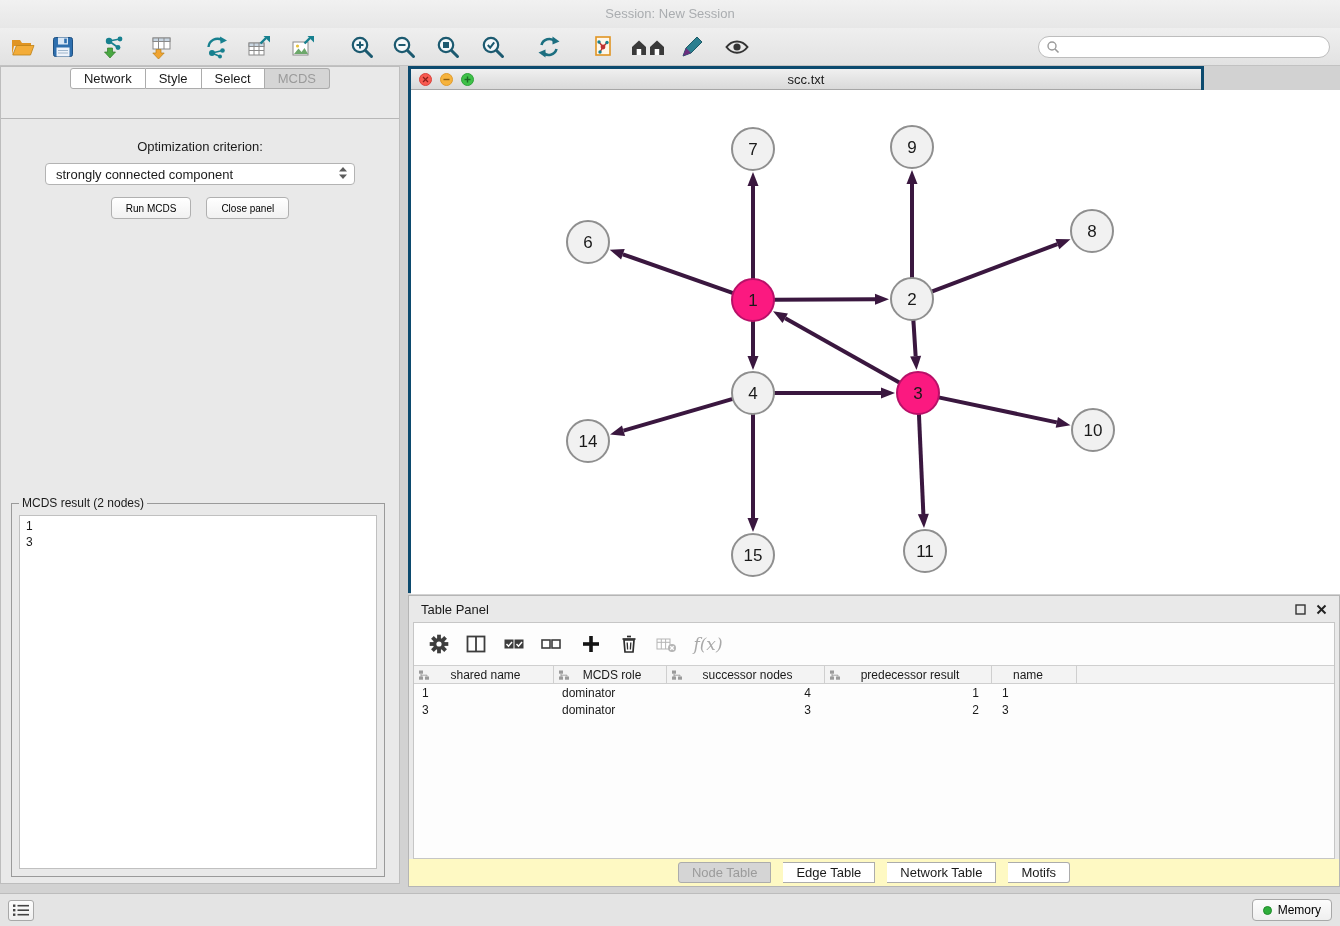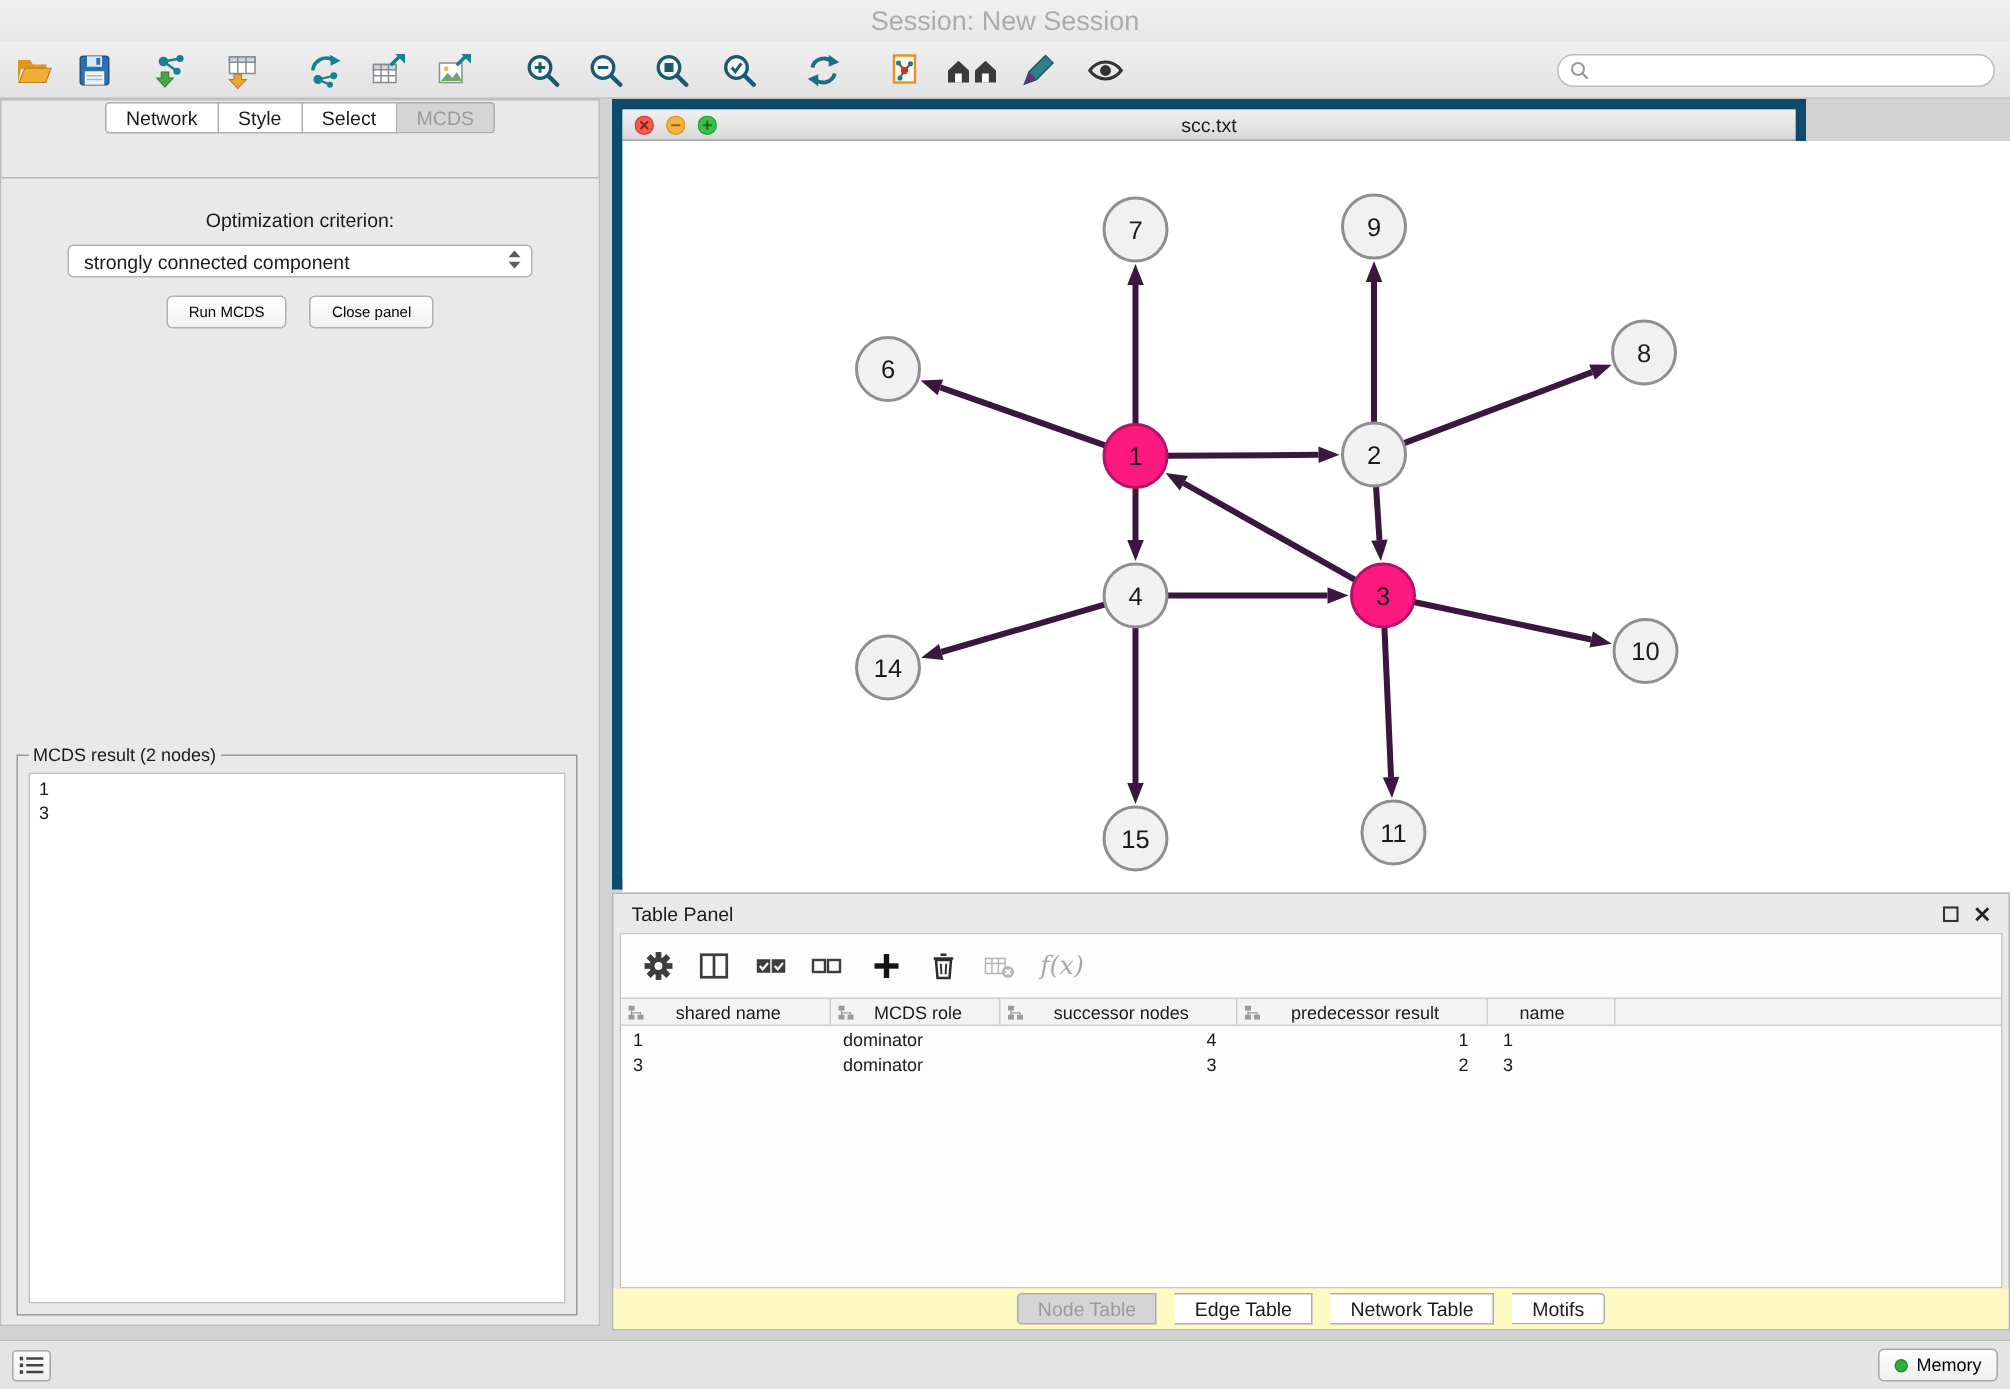--- a/index.html
+++ b/index.html
@@ -10,21 +10,21 @@
     position:relative;
     overflow:hidden;
     font-size:13px;
     color:#1a1a1a;
   }
   
   .titlebar {
     position:absolute; top:0; left:0; right:0; height:28px;
     background:linear-gradient(#f1f1f1,#e7e7e7);
     text-align:center; line-height:28px;
-    color:#aaadb0; font-size:18px;
+    color:#aaadb0; font-size:13px;
   }
   
   .toolbar {
     position:absolute; top:28px; left:0; right:0; height:38px;
     background:linear-gradient(#efefef,#e2e2e2);
     border-bottom:1px solid #c2c2c2;
     display:flex; align-items:center;
   }
   .tbtn { width:34px; height:32px; background:transparent; border:none; display:flex; align-items:center; justify-content:center; cursor:default; }
   .tbtn svg { display:block; }
@@ -74,21 +74,21 @@
     border:1px solid #9a9a9a; padding:5px 7px 7px; background:#e9e9e9;
   }
   .result-fieldset legend { font-size:12px; padding:0 3px; color:#1a1a1a; }
   .result-area {
     width:100%; height:100%; background:#fff; border:1px solid #c0c0c0;
     font-size:12px; line-height:16px; padding:2px 6px; white-space:pre; overflow:hidden;
   }
   
   .network-window {
     position:absolute; left:408px; top:66px; width:796px; height:527px;
-    background:#7dd3fc; border:7px solid #0c4a6e;
+    background:#7f1d1d; border:3px solid #0c4a6e;
   }
   .net-titlebar {
     height:21px; background:linear-gradient(#f0f0f0,#d9d9d9);
     border-bottom:1px solid #a6a6a6; position:relative;
     text-align:center; line-height:21px; font-size:13px; color:#1a1a1a;
   }
   .tlights { position:absolute; left:8px; top:4px; display:flex; gap:8px; }
   .tl { width:13px; height:13px; display:block; cursor:default; }
   #graph-svg { display:block; background:#fff; }
   

